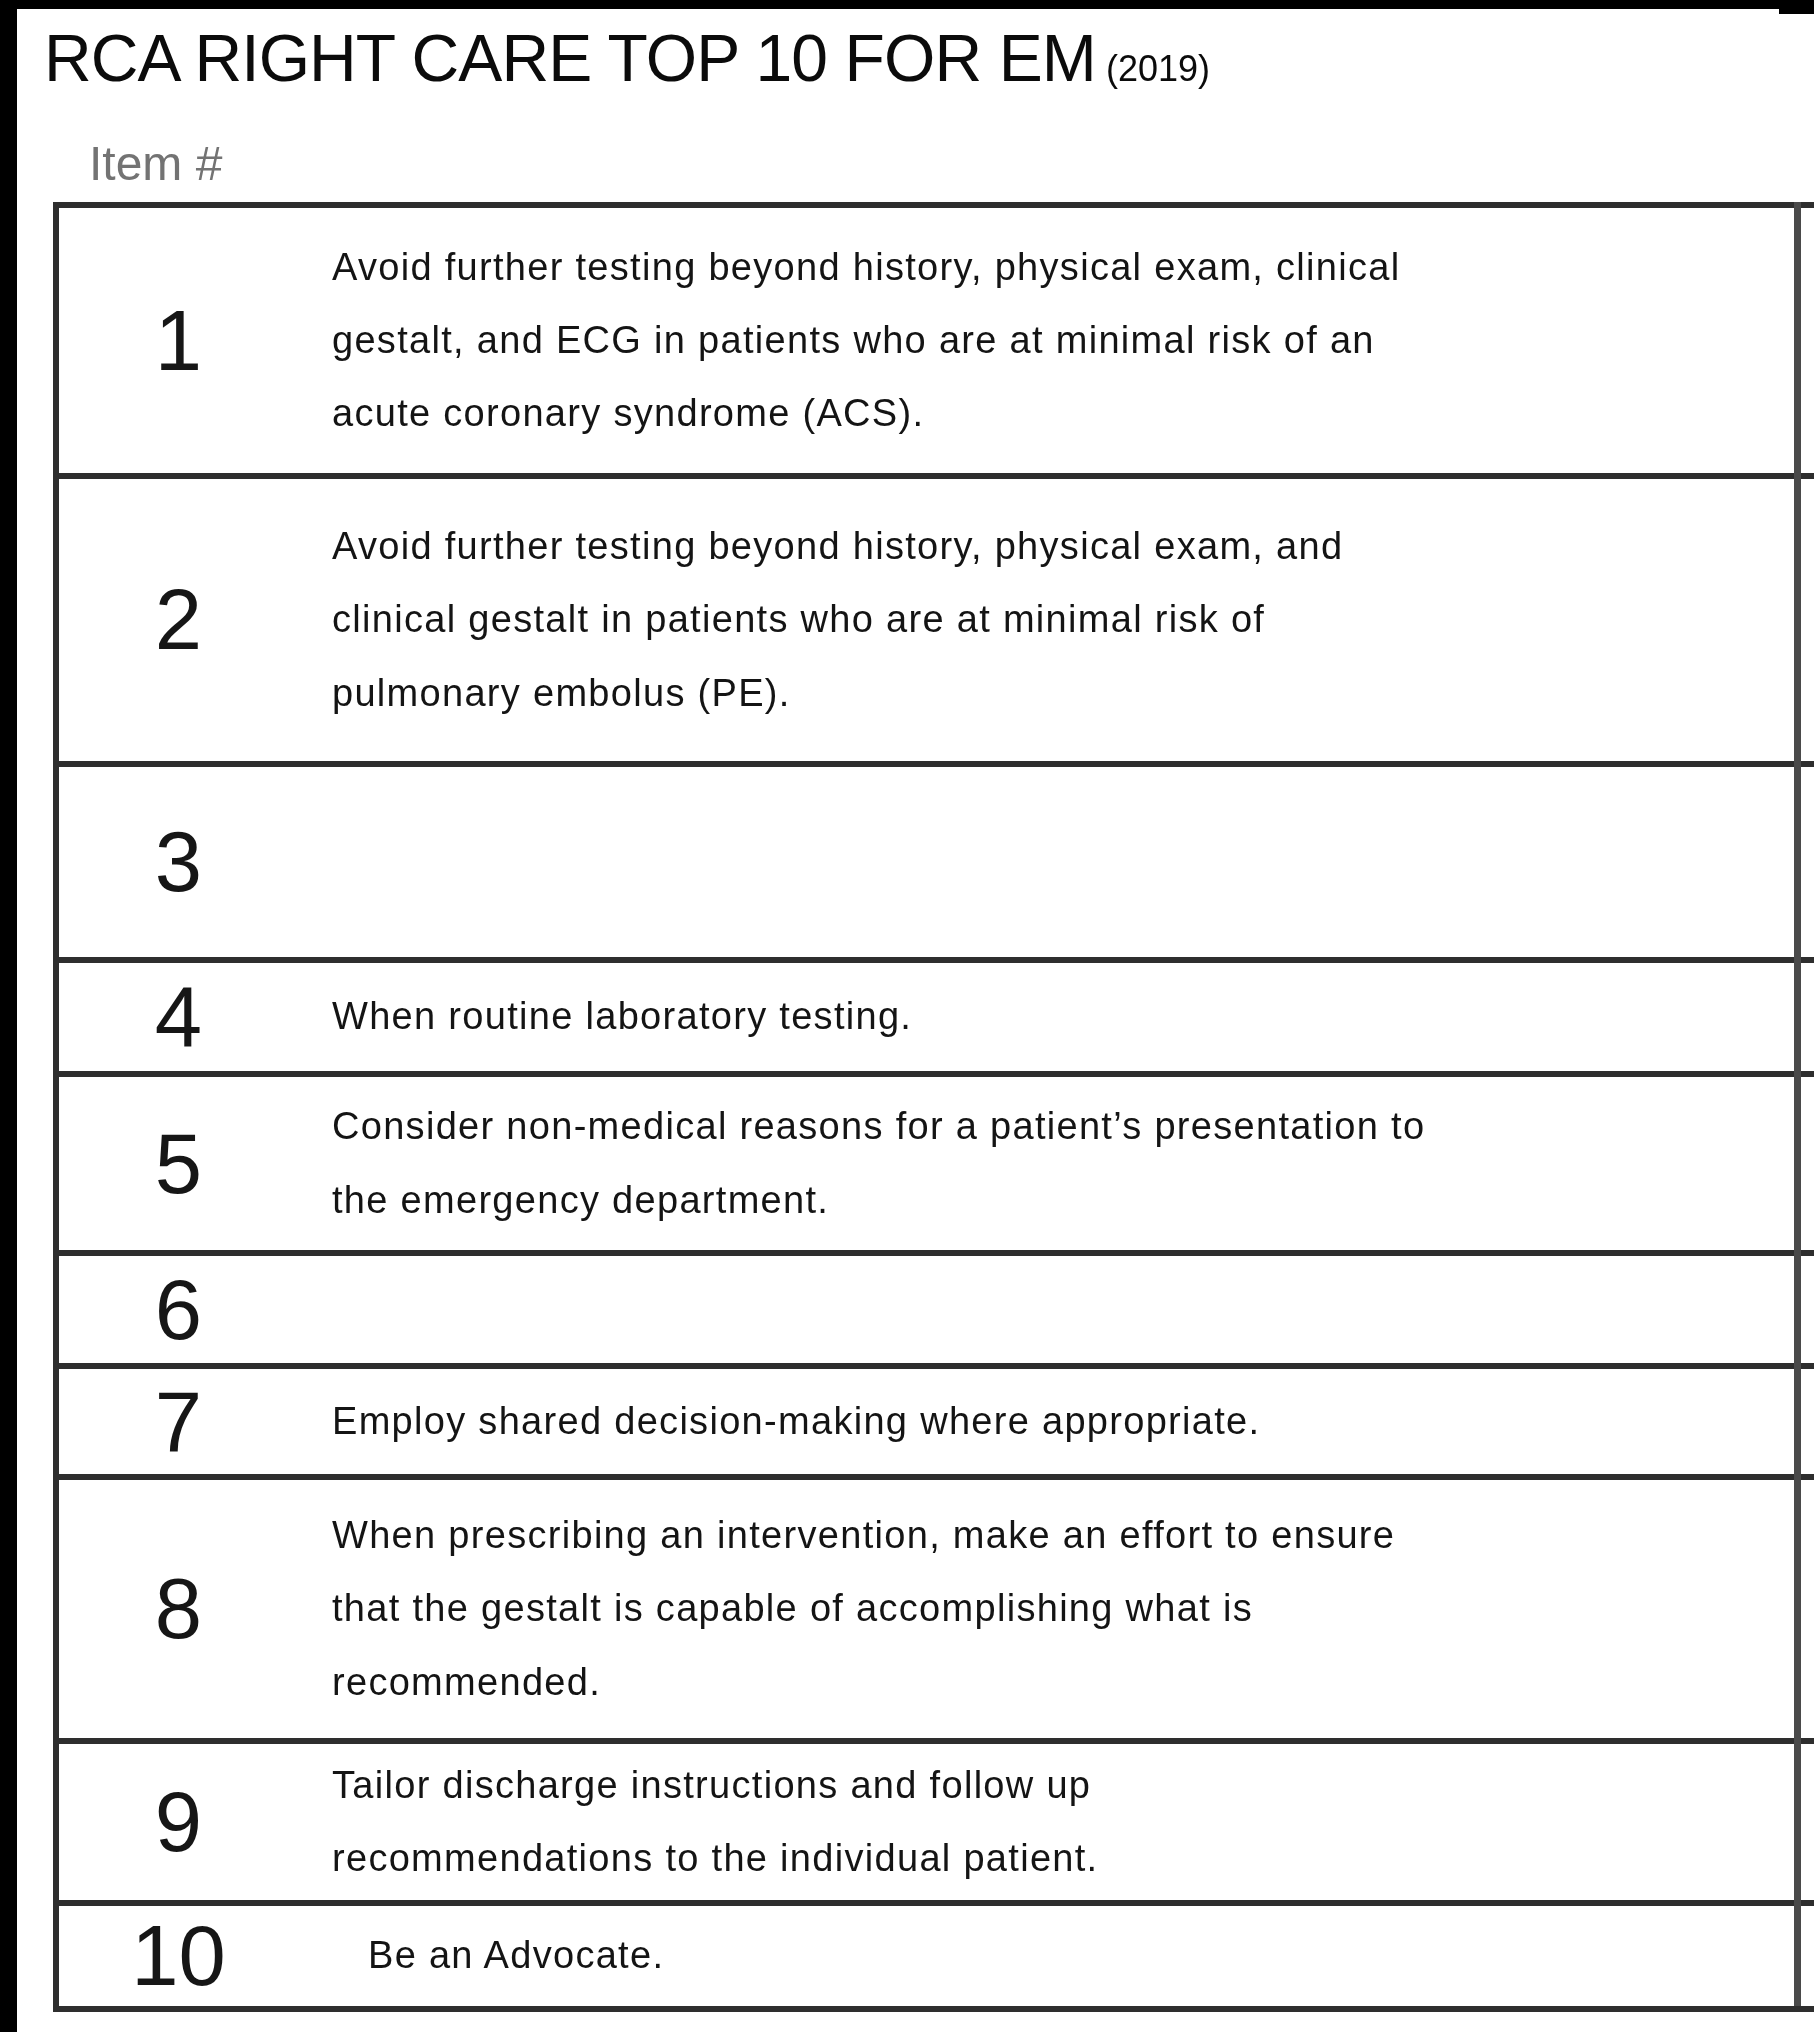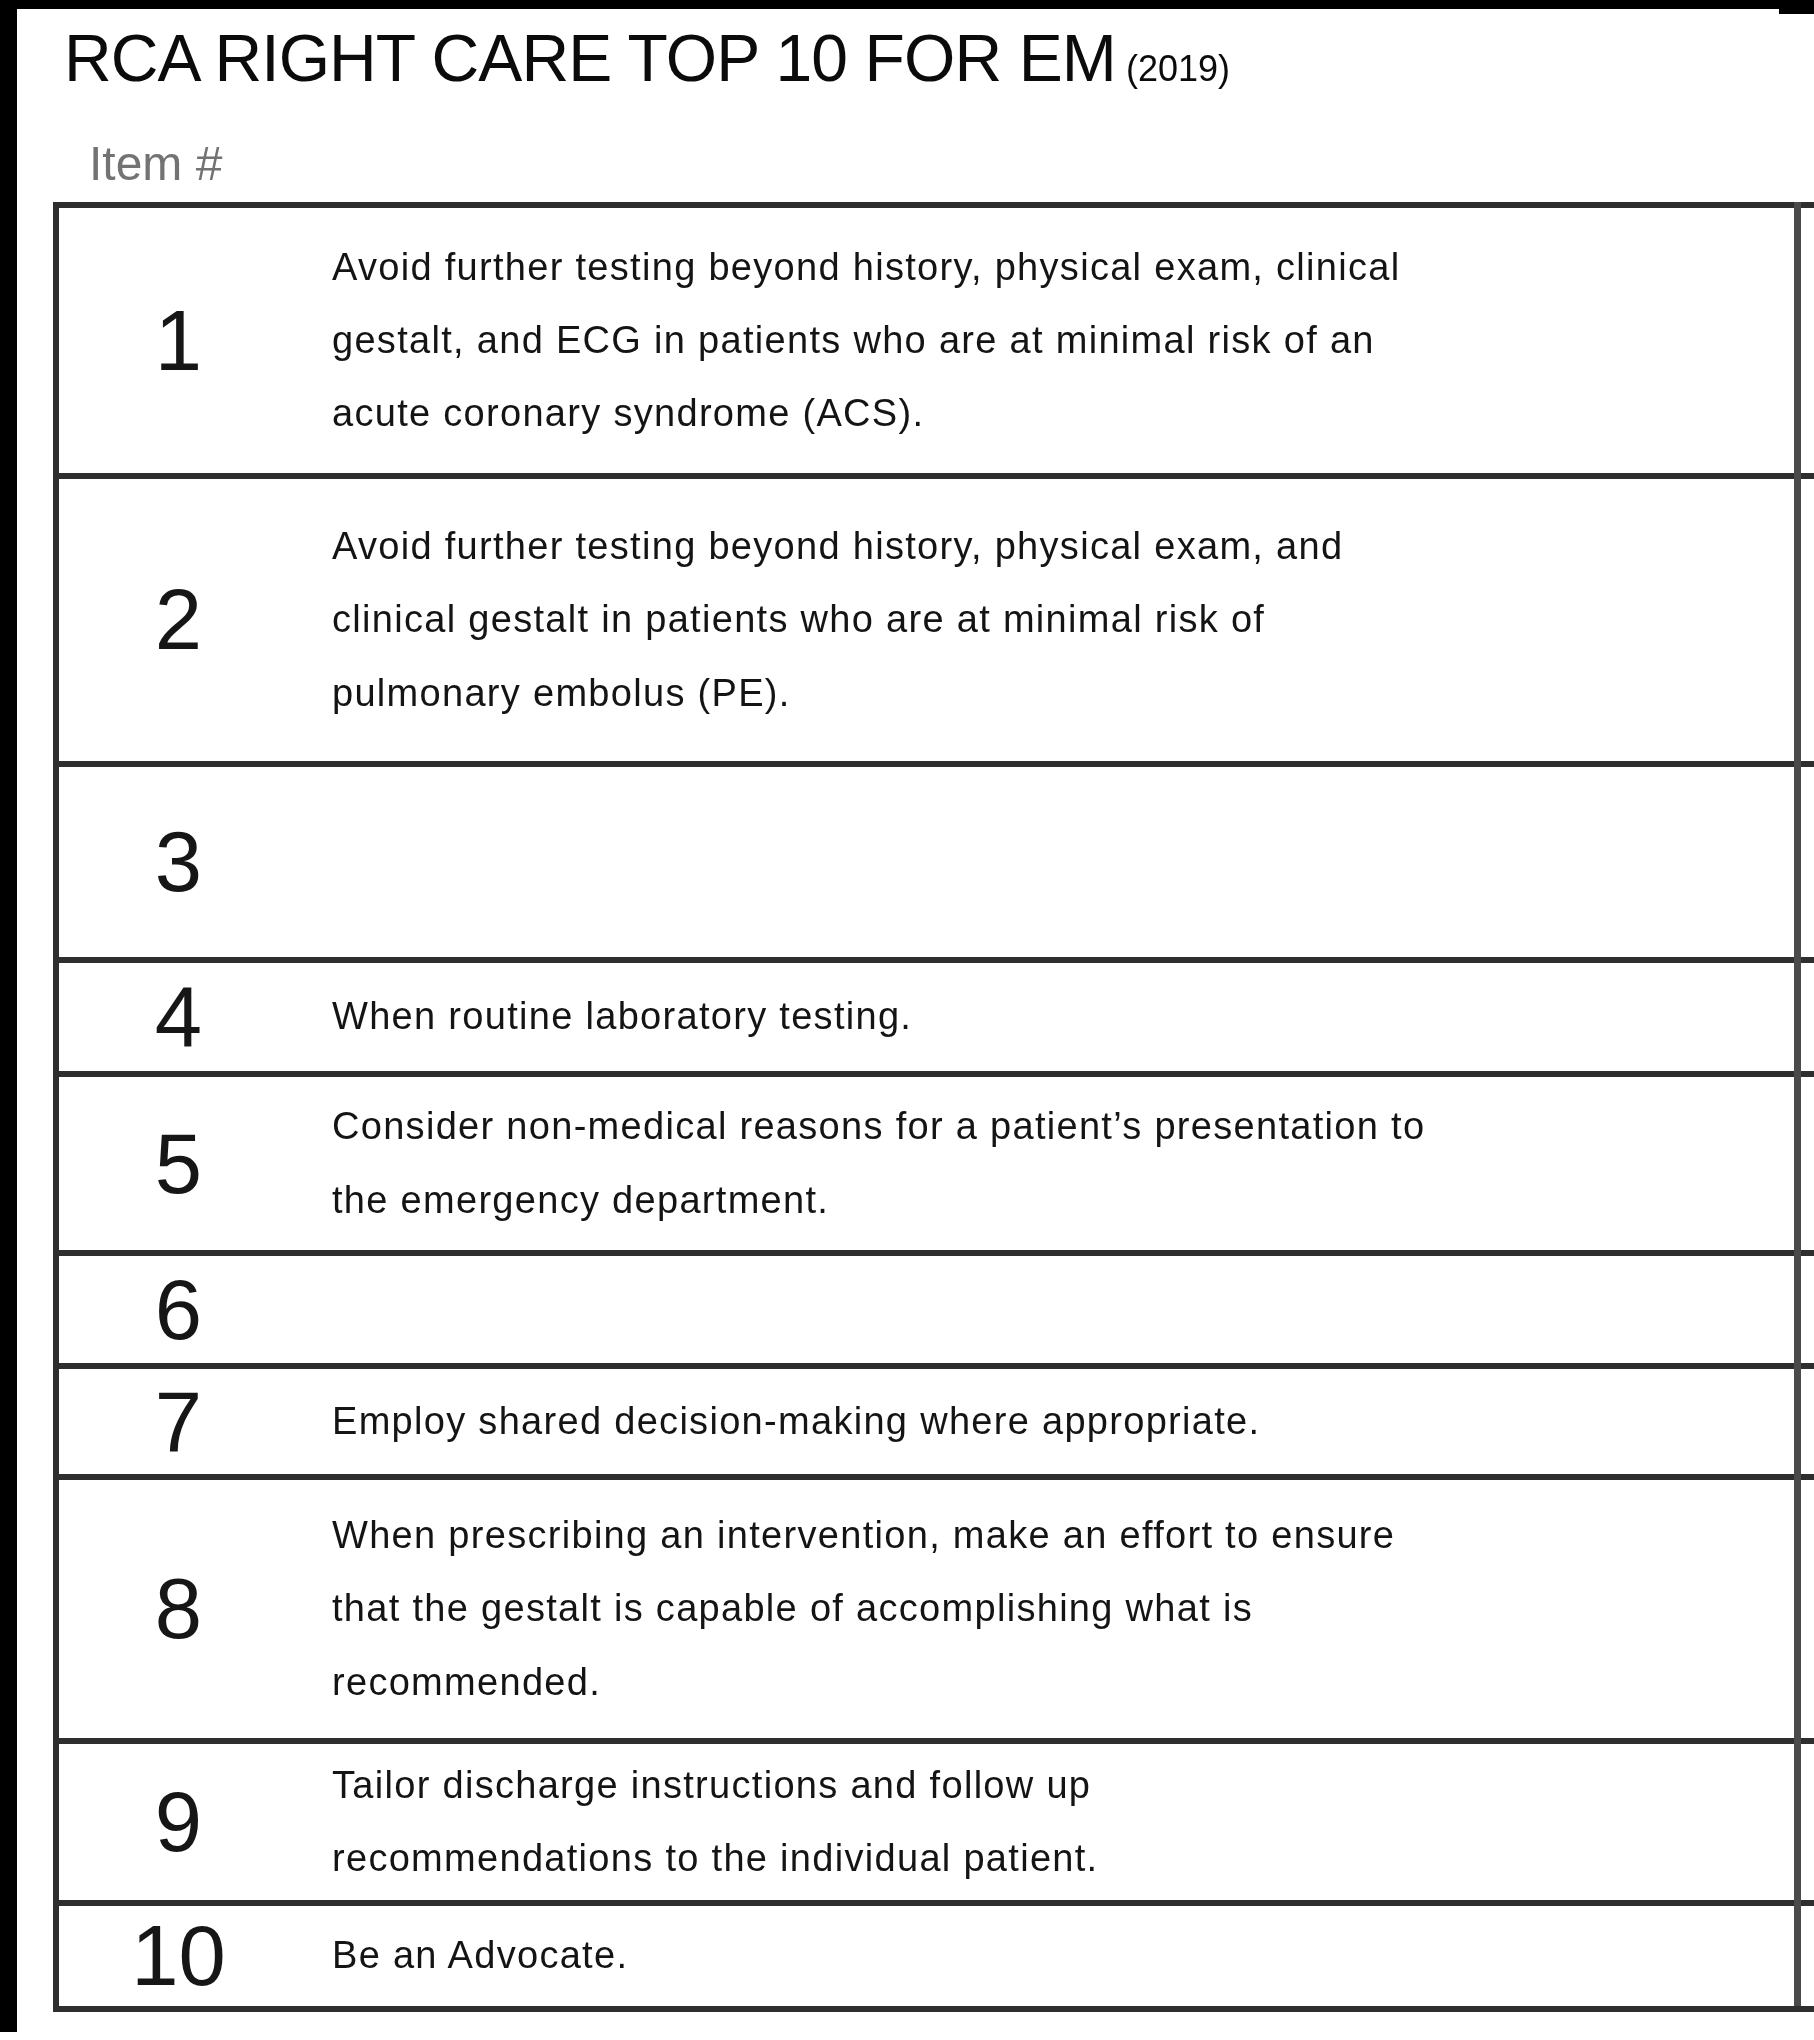--- a/index.html
+++ b/index.html
@@ -32,21 +32,21 @@
   .frame-left {
     position: absolute;
     left: 0; top: 0;
     width: 17px; height: 2032px;
     background: #000000;
   }
 
   
   .title {
     position: absolute;
-    left: 64px;
+    left: 44px;
     top: 22px;
     font-size: 66px;
     line-height: 1.1;
     letter-spacing: -0.9px;
     color: #0b0b0b;
     white-space: nowrap;
   }
   .title .year {
     font-size: 36px;
     letter-spacing: 0;
@@ -81,21 +81,21 @@
   }
   .row:nth-child(1)  { height: 271px; }
   .row:nth-child(2)  { height: 288px; }
   .row:nth-child(3)  { height: 196px; }
   .row:nth-child(4)  { height: 114px; }
   .row:nth-child(5)  { height: 179px; }
   .row:nth-child(6)  { height: 113px; }
   .row:nth-child(7)  { height: 111px; }
   .row:nth-child(8)  { height: 264px; }
   .row:nth-child(9)  { height: 162px; }
-  .row:nth-child(10) { height: 106px; }
+  .row:nth-child(10) { height: 106px; gap: 36px; }
 
   .num-cell {
     width: 239px;
     flex: 0 0 239px;
     display: flex;
     align-items: center;
     justify-content: center;
     font-size: 85px;
     font-weight: 400;
     color: #161616;

